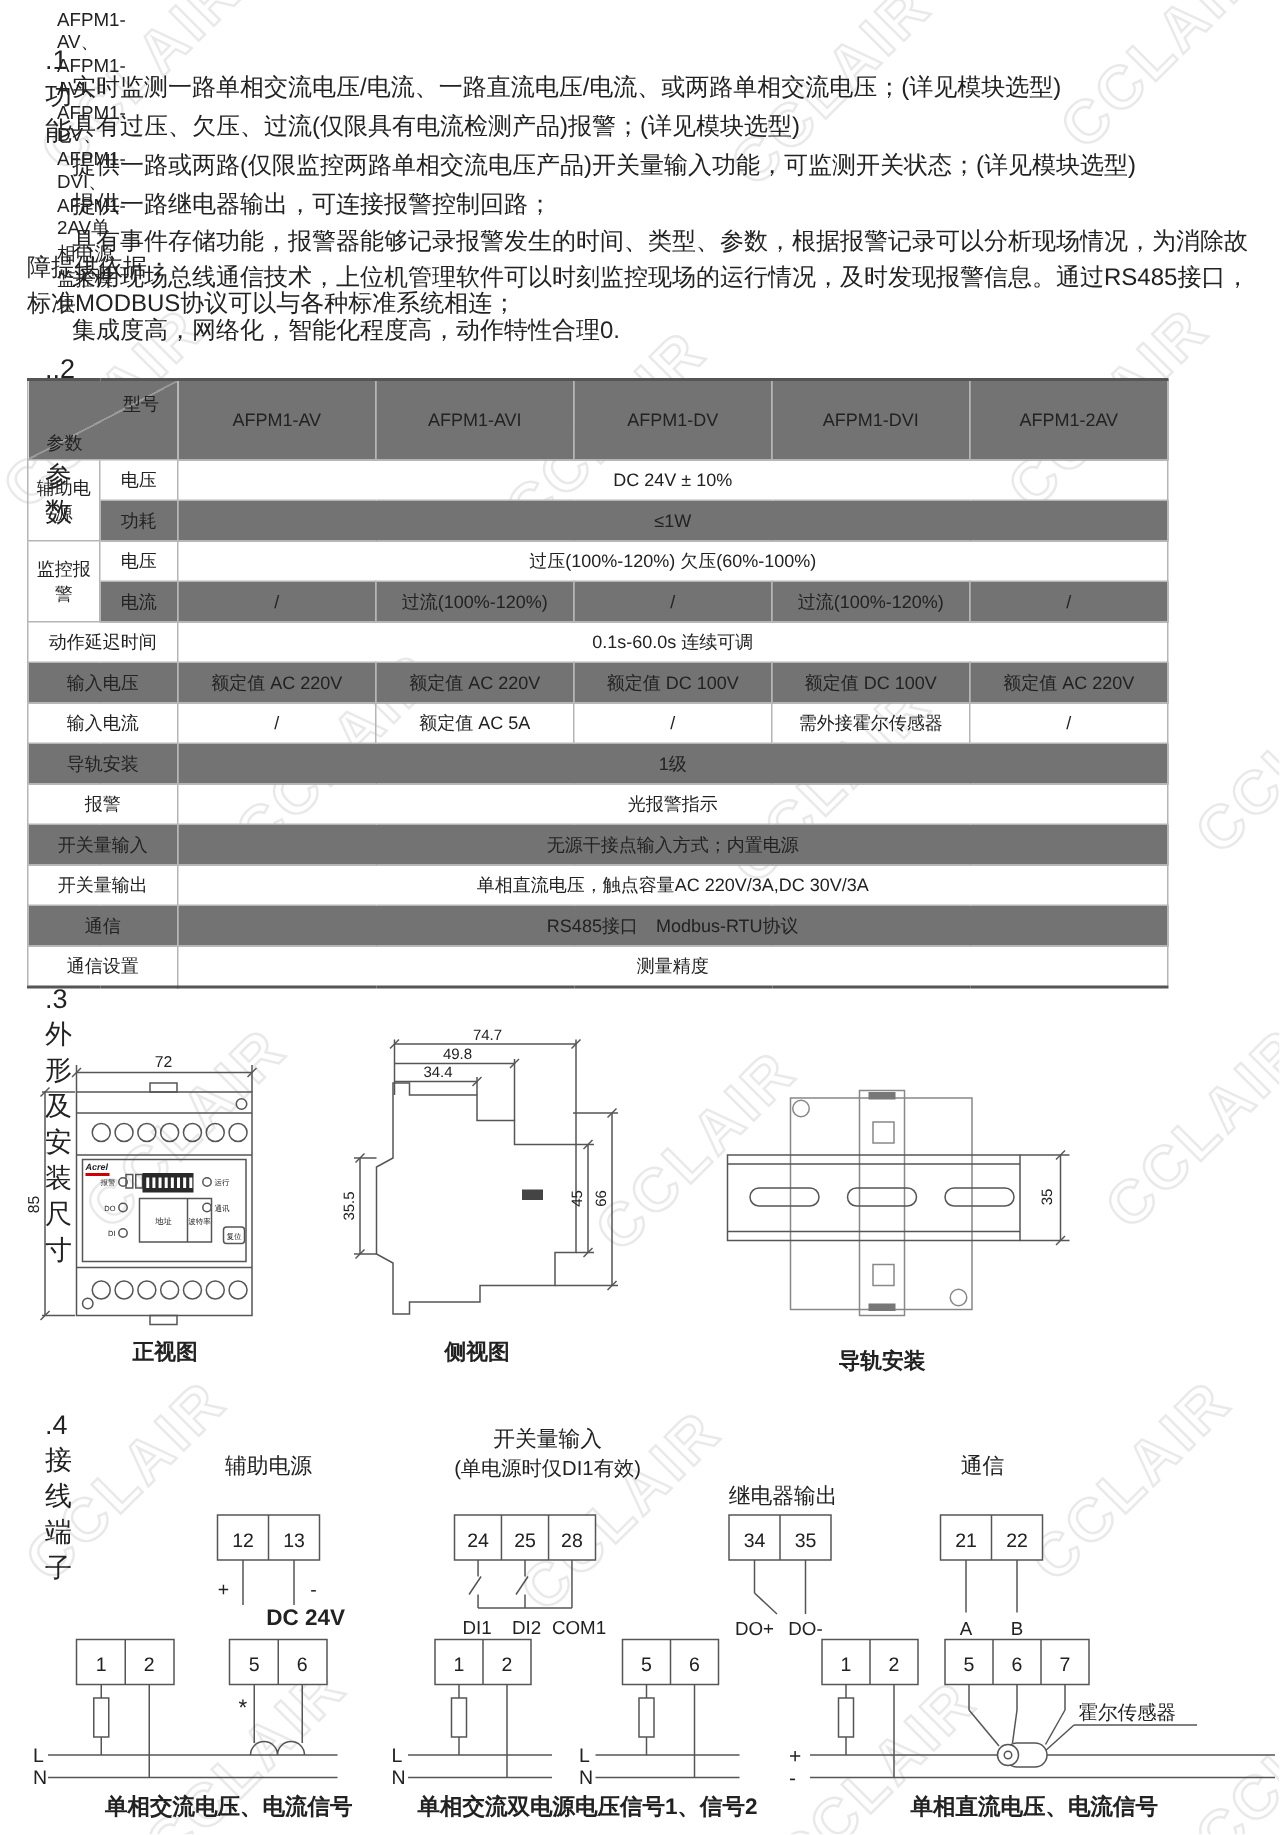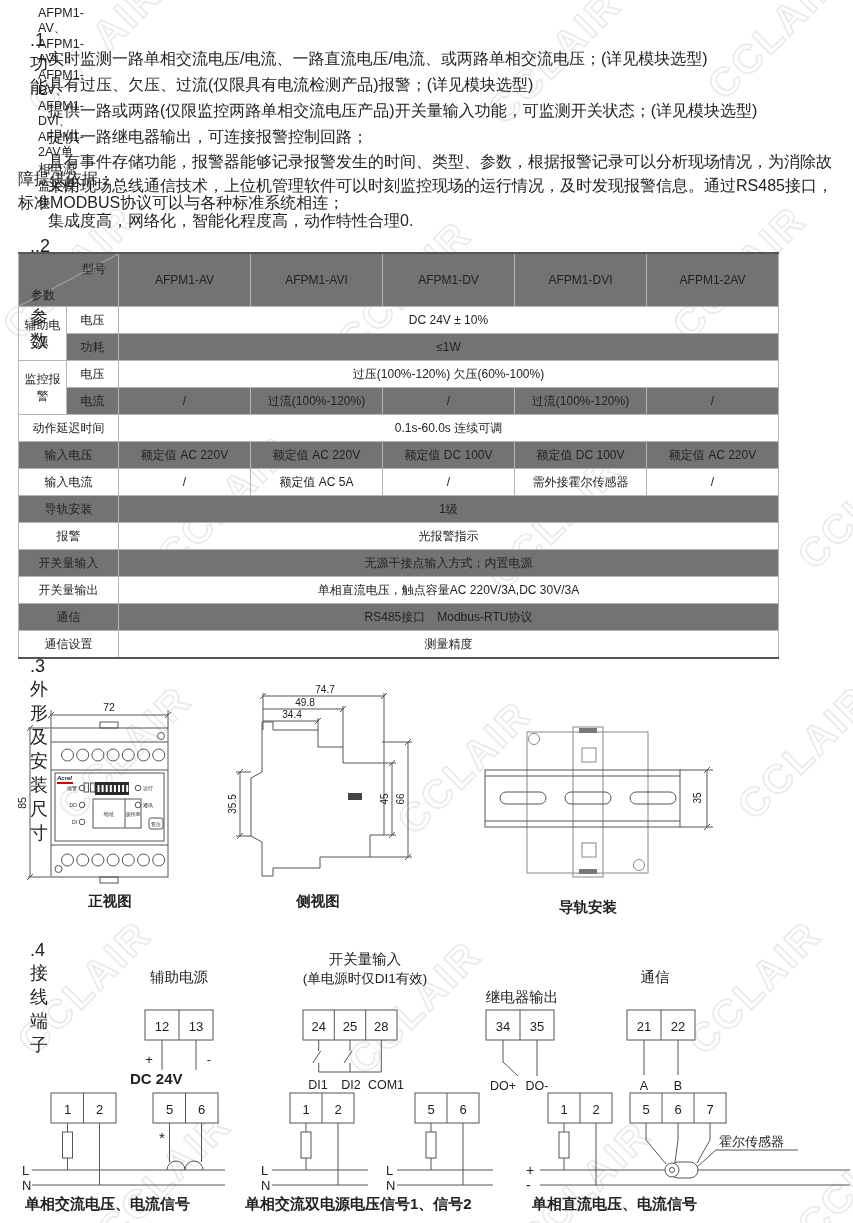--- a/index.html
+++ b/index.html
@@ -23,21 +23,21 @@
   td.corner .ct{position:absolute;top:7px;right:12px;}
   td.corner .cb{position:absolute;bottom:2px;left:12px;font-family:Liberation Mono, monospace;}
   td.lbl{text-align:left;padding-left:20px;}
   
   svg{position:absolute;overflow:visible;}
   svg .ln{stroke:#555;fill:none;stroke-width:1;}
   svg .thin{stroke:#888;fill:none;stroke-width:1;}
   svg text{fill:#222;stroke:none;font-family:"Liberation Sans",sans-serif;}
   .cap{position:absolute;text-align:center;font-size:14.5px;font-weight:bold;}
   .wt{position:absolute;text-align:center;font-size:14.5px;}
-  .wc{position:absolute;text-align:left;font-size:15px;font-weight:bold;}
+  .wc{position:absolute;text-align:right;font-size:15px;font-weight:bold;}
 </style>
 </head>
 <body>
 
 <div id="page">
 
   <div>
     <span class="wm" style="left:10px;top:25px">CCLAIR</span>
     <span class="wm" style="left:470px;top:35px">CCLAIR</span>
     <span class="wm" style="left:690px;top:10px">CCLAIR</span>

